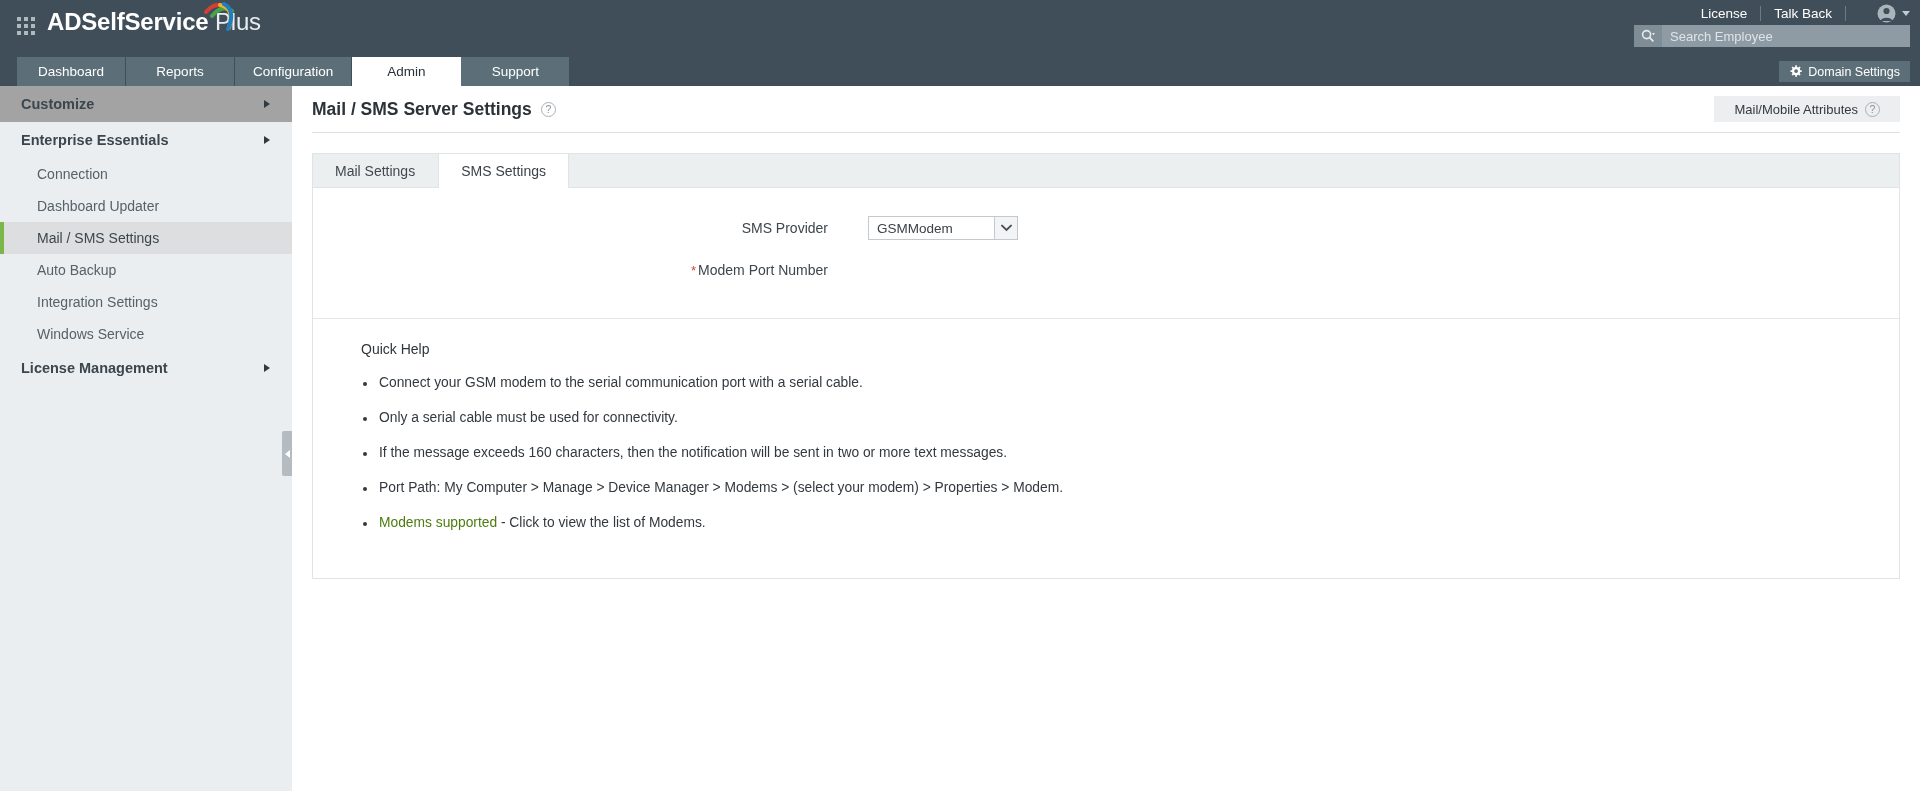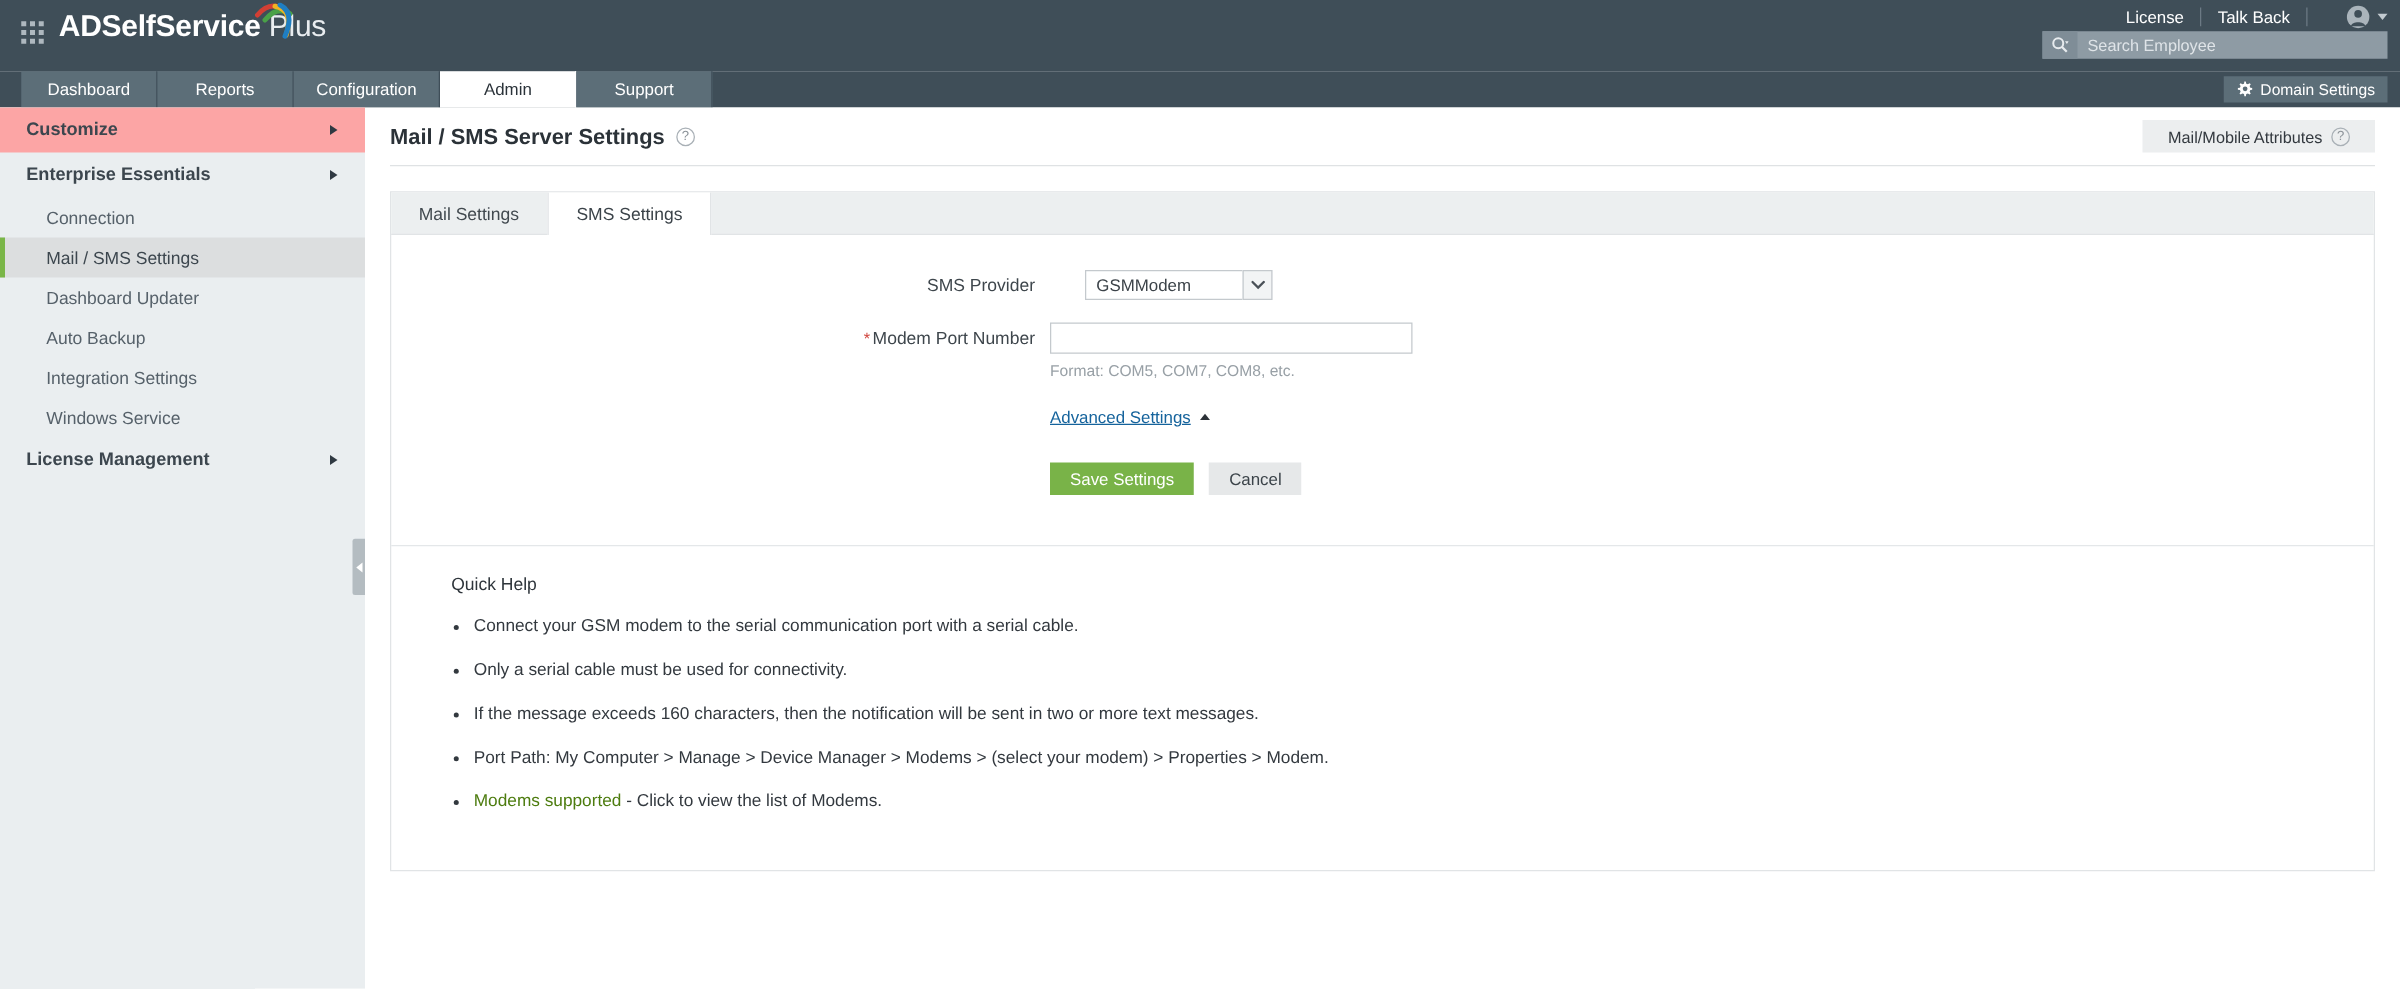--- a/index.html
+++ b/index.html
@@ -138,21 +138,21 @@
   }
   .side-group {
     position: relative;
     height: 36px;
     display: flex; align-items: center;
     padding-left: 21px; padding-right: 22px;
     font-size: 14.5px; font-weight: bold;
     color: #3c464e;
     cursor: pointer;
   }
-  .side-group.hl { background: #fca5a5; }
+  .side-group.hl { background: #a3a3a3; }
   .side-group .caret-r {
     position: absolute; right: 22px; top: 14px;
     width: 0; height: 0;
     border-top: 4.5px solid transparent;
     border-bottom: 4.5px solid transparent;
     border-left: 6px solid #2f3942;
   }
   .side-group .caret-d {
     position: absolute; right: 20px; top: 16px;
     width: 0; height: 0;
@@ -442,22 +442,22 @@
       <span class="caret-r"></span>
     </div>
 
     <div class="side-group">
       <span>Enterprise Essentials</span>
       <span class="caret-r"></span>
     </div>
 
 
     <div class="side-item">Connection</div>
+    <div class="side-item">Dashboard Updater</div>
     <div class="side-item active">Mail / SMS Settings</div>
-    <div class="side-item">Dashboard Updater</div>
     <div class="side-item">Auto Backup</div>
     <div class="side-item">Integration Settings</div>
     <div class="side-item">Windows Service</div>
 
     <div class="side-group">
       <span>License Management</span>
       <span class="caret-r"></span>
     </div>
 
     <div class="collapse-handle">
@@ -498,34 +498,20 @@
                 </svg>
               </div>
             </div>
           </div>
         </div>
 
         <div class="frow">
           <div class="flabel">
             <span class="req">*</span><span>Modem Port Number</span>
           </div>
-          <div class="fctrl">
-            <input class="txt-input" value="" placeholder="" style="">
-            <div class="hint">Format: COM5, COM7, COM8, etc.</div>
-
-            <div class="adv-link">
-              <span>Advanced Settings</span>
-              <span class="adv-caret"></span>
-            </div>
-
-            <div class="btnrow">
-              <button class="btn-primary">Save Settings</button>
-              <button class="btn-default">Cancel</button>
-            </div>
-          </div>
         </div>
       </div>
 
       <div class="qh-divider"></div>
 
       <div class="quick-help">
         <div class="qh-title">Quick Help</div>
         <ul class="qh-list">
           <li>Connect your GSM modem to the serial communication port with a serial cable.</li>
           <li>Only a serial cable must be used for connectivity.</li>

